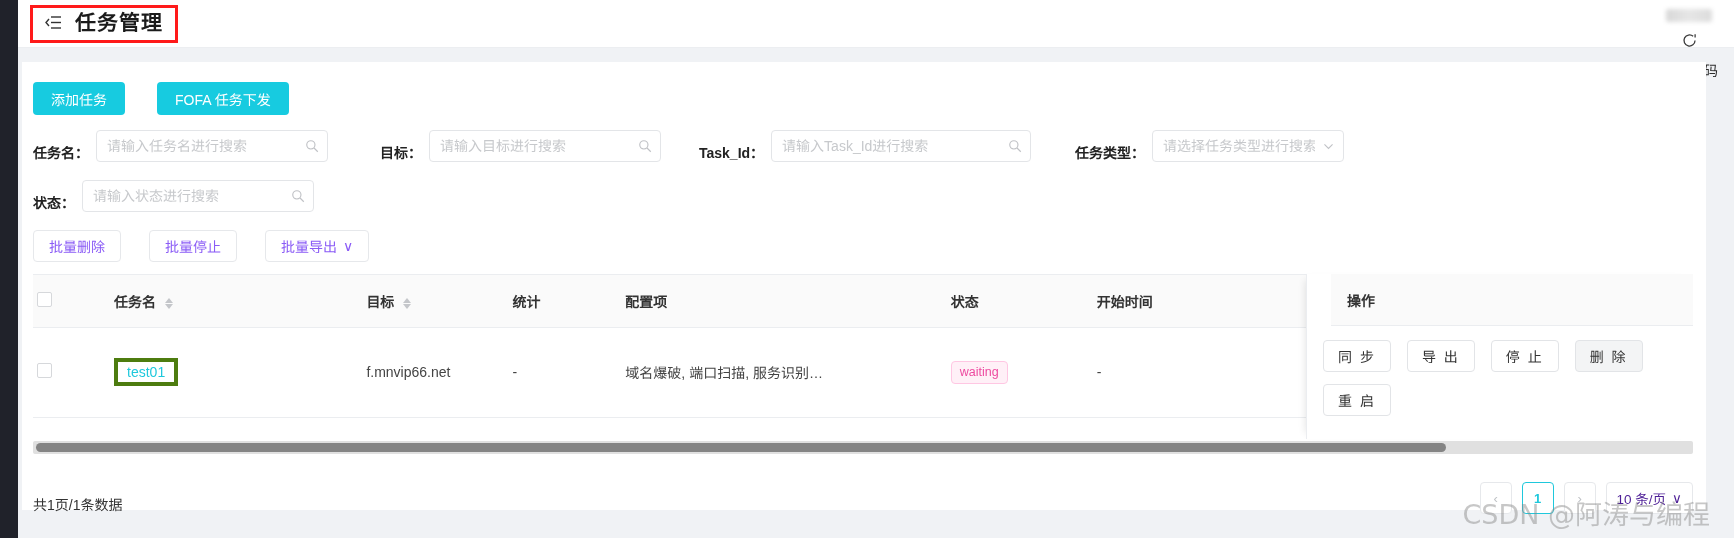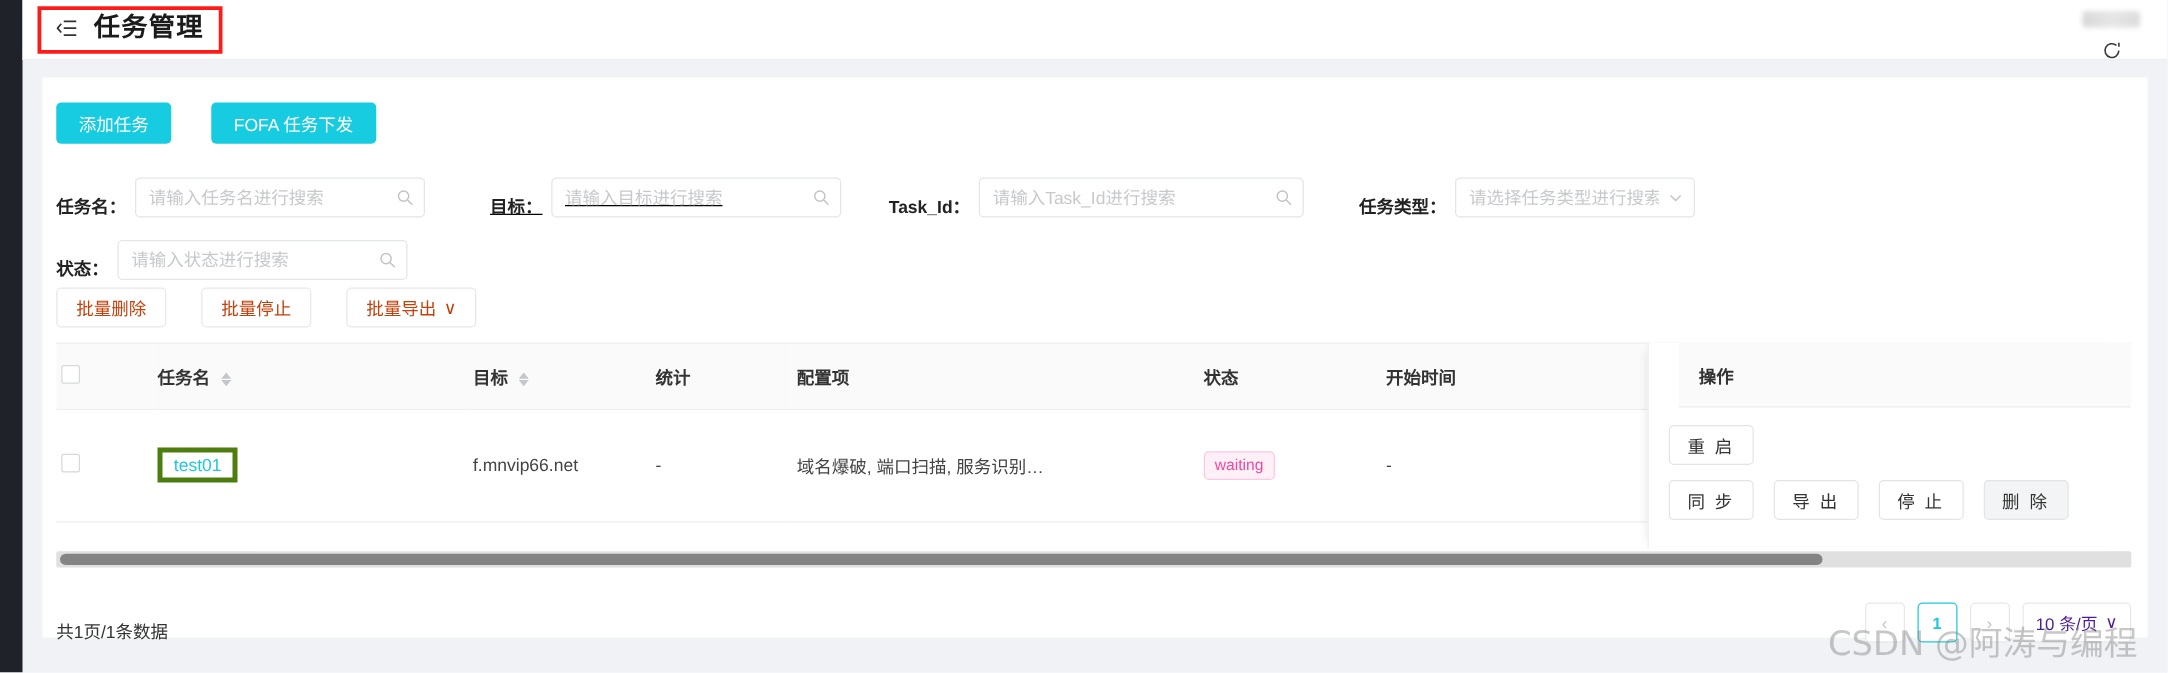--- a/index.html
+++ b/index.html
@@ -60,21 +60,21 @@
     filter: blur(2.2px);
     border-radius: 2px;
   }
   .refresh-icon { color: #444; display: inline-flex; }
   .chg-pass {
     font-size: 14.5px; color: #2b2b2b; cursor: pointer;
   }
 
   
   .content-card {
-    position: absolute; left: 34px; top: 62px;
+    position: absolute; left: 22px; top: 62px;
     width: 1684px; height: 448px;
     background: #ffffff;
   }
 
   
   .btn-row { position: absolute; left: 11px; top: 20px; display: flex; gap: 32px; }
   .btn-primary {
     background: #17cbe0; color: #fff; border: none;
     height: 33px; padding: 0 18px;
     font-size: 14px; border-radius: 4px; cursor: pointer;
@@ -89,47 +89,47 @@
   .filter-row.r1 { top: 68px; }
   .filter-row.r2 { top: 118px; }
   .filter-item { display: flex; align-items: flex-end; }
   .filter-label {
     font-size: 14px; color: #222; font-weight: bold;
     white-space: nowrap; margin-right: 3px;
   }
   .input-wrap {
     position: relative; height: 32px;
     border: 1px solid #e3e5e8; border-radius: 4px;
-    background: #fff; display: flex; align-items: center; margin-top: 12px;
+    background: #fff; display: flex; align-items: center;
   }
   .input-wrap input {
     border: none; outline: none; background: transparent;
     font-size: 14px; color: #333; height: 30px;
     padding: 0 28px 0 10px; width: 100%;
     font-family: inherit;
   }
   .input-wrap input::placeholder { color: #c7c9cc; }
   .in-icon {
     position: absolute; right: 8px; top: 50%;
     transform: translateY(-50%);
     color: #c0c2c6; display: flex; pointer-events: none;
   }
   .w-taskname { width: 232px; margin-left: 4px; }
   .w-target   { width: 232px; margin-left: 4px; }
   .w-taskid   { width: 260px; margin-left: 4px; }
   .w-tasktype { width: 192px; margin-left: 4px; }
   .w-status   { width: 232px; margin-left: 4px; }
-  .gap-2 { margin-left: 52px; text-decoration: underline; }
+  .gap-2 { margin-left: 52px; }
   .gap-3 { margin-left: 38px; }
   .gap-4 { margin-left: 44px; }
 
   
   .batch-row { position: absolute; left: 11px; top: 168px; display: flex; gap: 28px; }
   .btn-ghost {
-    background: #fff; color: #c2410c;
+    background: #fff; color: #8b5cf6;
     border: 1px solid #e6e8eb; border-radius: 4px;
     height: 32px; padding: 0 15px;
     font-size: 14px; cursor: not-allowed;
     display: inline-flex; align-items: center; gap: 6px;
     font-family: inherit;
   }
 
   
   .table-zone {
     position: absolute; left: 11px; top: 212px;
@@ -430,27 +430,27 @@
           </td>
         </tr>
       </tbody>
     </table>
   </div>
 
   <div class="ops-col">
     <div class="ops-head">操作</div>
     <div class="ops-body">
       <div class="ops-line">
-        <button class="btn-op">重 启</button>
-      </div>
-      <div class="ops-line">
         <button class="btn-op">同 步</button>
         <button class="btn-op">导 出</button>
         <button class="btn-op">停 止</button>
         <button class="btn-op hover">删 除</button>
+      </div>
+      <div class="ops-line">
+        <button class="btn-op">重 启</button>
       </div>
     </div>
   </div>
 
   <div class="hscroll">
     <div class="thumb"></div>
   </div>
 
   <div class="footer-count">共1页/1条数据</div>
 

